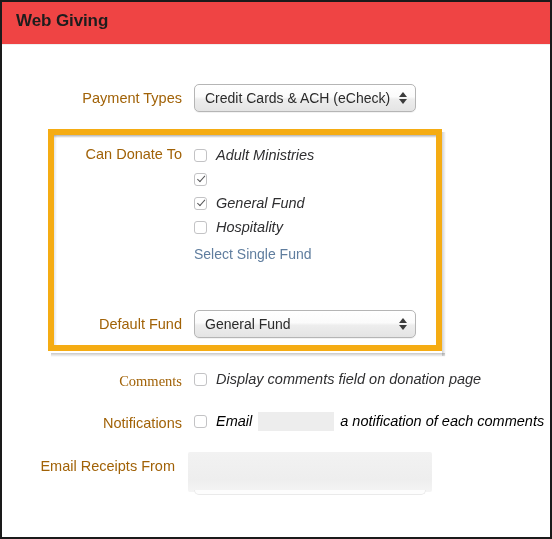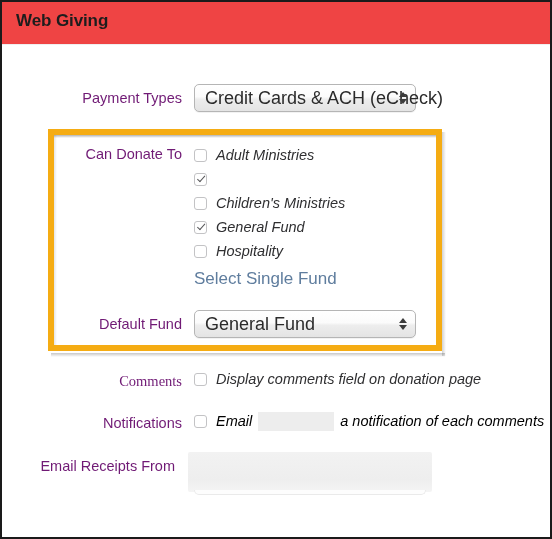--- a/index.html
+++ b/index.html
@@ -57,39 +57,39 @@
     left: 0;
     width: 552px;
   }
 
   .field-label {
     position: absolute;
     left: 0;
     width: 180px;
     text-align: right;
     font-size: 14.5px;
-    color: #701a75;
+    color: #a16207;
     line-height: 18px;
   }
 
   .field-control {
     position: absolute;
     left: 192px;
   }
 
   
   .select-box {
     position: relative;
     box-sizing: border-box;
     height: 28px;
     border: 1px solid #b5b5b5;
     border-radius: 5px;
     background: linear-gradient(to bottom, #ffffff 0%, #fbfbfb 45%, #ededed 55%, #e4e4e4 100%);
     box-shadow: 0 1px 0 rgba(0,0,0,0.05);
-    font-size: 18px;
+    font-size: 14px;
     color: #2b2b2b;
     display: flex;
     align-items: center;
     padding: 0 26px 0 10px;
     white-space: nowrap;
   }
   .select-arrows {
     position: absolute;
     right: 8px;
     top: 50%;
@@ -147,21 +147,21 @@
     transform: rotate(42deg);
   }
   .cbox-label {
     font-size: 14.5px;
     color: #2f2f31;
     line-height: 18px;
     white-space: nowrap;
   }
 
   .inline-link {
-    font-size: 17px;
+    font-size: 14px;
     color: #5f7d9e;
     text-decoration: none;
     white-space: nowrap;
   }
 
   
   .highlight-box {
     position: absolute;
     left: 46px;
     top: 127px;
@@ -269,24 +269,20 @@
 
         <div class="checkbox-line">
           <span class="cbox"></span>
           <span class="cbox-label">Adult Ministries</span>
         </div>
 
         <div class="checkbox-line">
           <span class="cbox checked"></span>
         </div>
 
-        <div class="checkbox-line">
-          <span class="cbox"></span>
-          <span class="cbox-label">Children's Ministries</span>
-        </div>
 
         <div class="checkbox-line">
           <span class="cbox checked"></span>
           <span class="cbox-label">General Fund</span>
         </div>
 
         <div class="checkbox-line">
           <span class="cbox"></span>
           <span class="cbox-label">Hospitality</span>
         </div>

